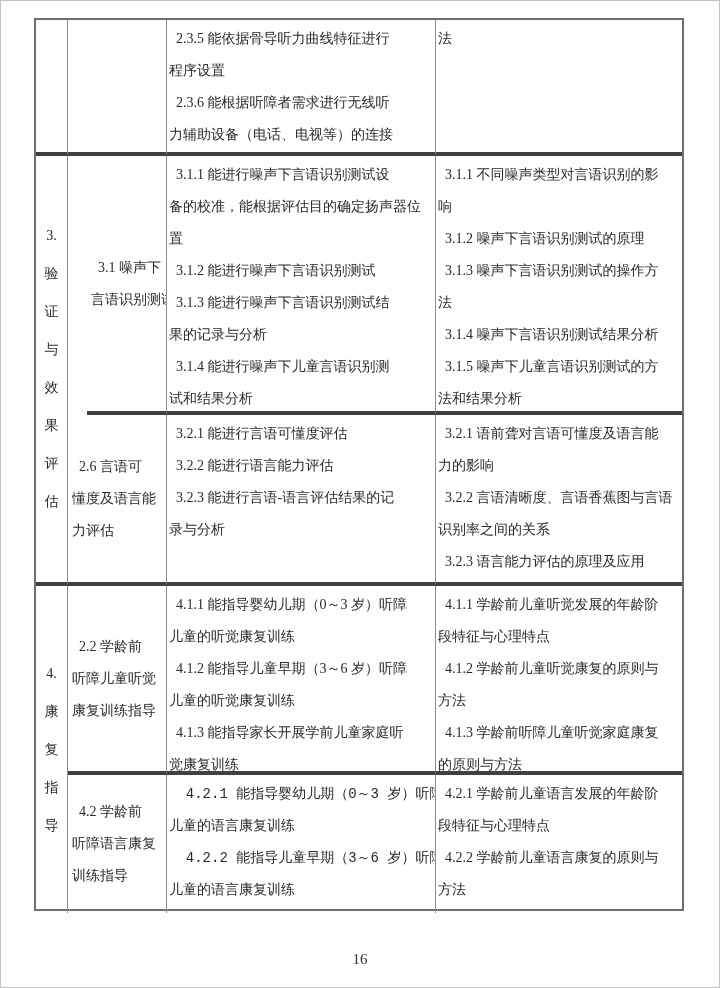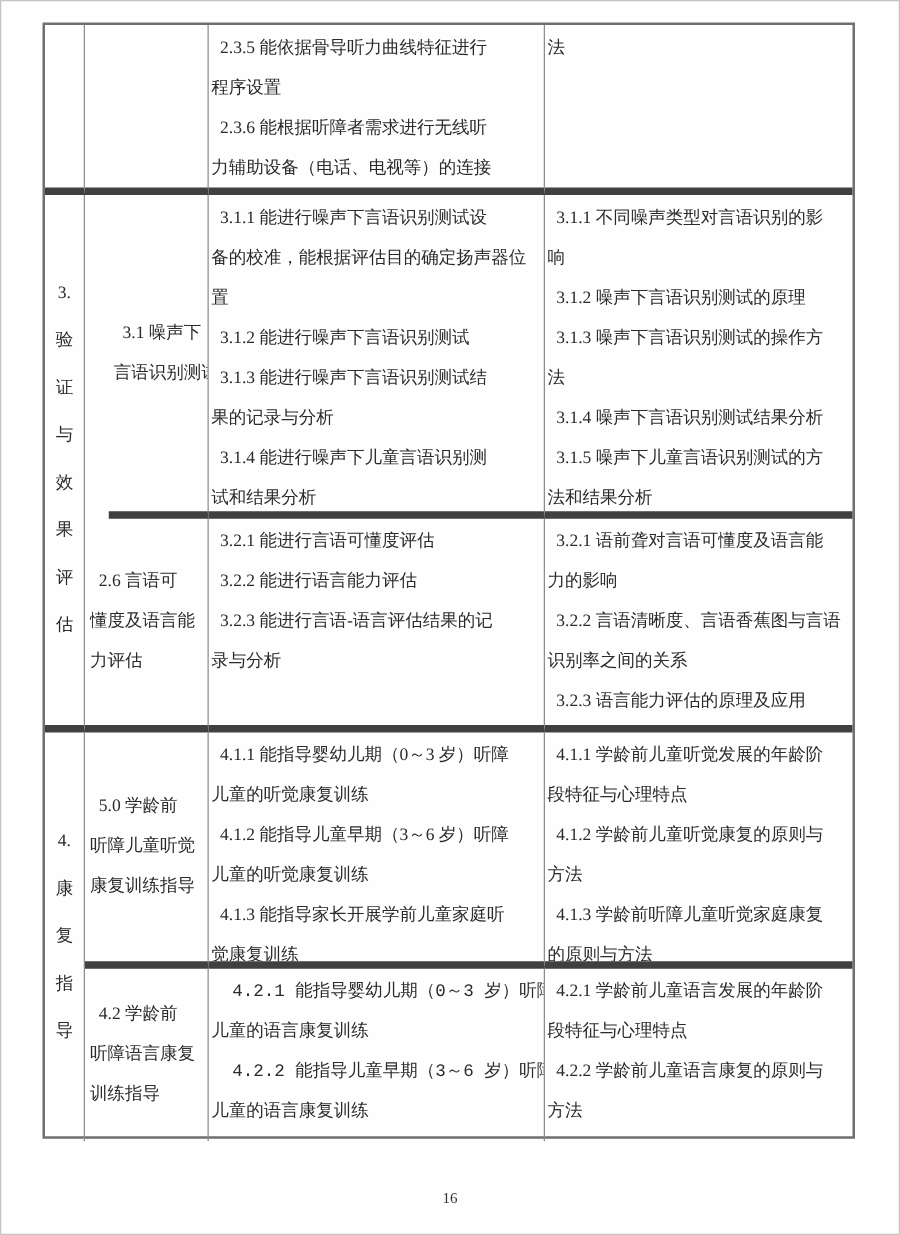--- a/index.html
+++ b/index.html
@@ -26,21 +26,21 @@
     height: 893px;
     display: grid;
     grid-template-columns: 32px 99px 269px 1fr;
     grid-template-rows: 136px 259px 171px 189px 138px;
     border: 2px solid #6f6f6f;
     box-sizing: border-box;
     color: #2a2a2a;
   }
   .cell {
     border-right: 1px solid #8c8c8c;
-    border-bottom: 6px solid #404040;
+    border-bottom: 4px solid #404040;
     box-sizing: border-box;
     overflow: hidden;
     font-size: 14px;
     line-height: 32px;
     white-space: pre;
   }
   .cell.nr { border-right: none; }
   .cell.nb { border-bottom: none; }
   .content {
     padding: 3px 2px 0 2px;
@@ -60,21 +60,21 @@
     text-align: left;
     padding: 0 2px 0 4px;
     line-height: 32px;
   }
   .page-number {
     position: absolute;
     left: 0;
     right: 0;
     top: 950px;
     text-align: center;
-    font-size: 12px;
+    font-size: 15px;
     color: #333333;
   }
 </style>
 </head>
 <body>
 
 <div class="page">
 
   <div class="doc-table">
 
@@ -126,21 +126,21 @@
   3.2.2 言语清晰度、言语香蕉图与言语
 识别率之间的关系
   3.2.3 语言能力评估的原理及应用</div>
 
     <div class="cell category nb" style="grid-column:1;grid-row:4/6;">4.
 康
 复
 指
 导</div>
 
-    <div class="cell subcategory" style="grid-column:2;grid-row:4;">  5.0 学龄前
+    <div class="cell subcategory" style="grid-column:2;grid-row:4;">  2.2 学龄前
 听障儿童听觉
 康复训练指导</div>
     <div class="cell content" style="grid-column:3;grid-row:4;">  4.1.1 能指导婴幼儿期（0～3 岁）听障
 儿童的听觉康复训练
   4.1.2 能指导儿童早期（3～6 岁）听障
 儿童的听觉康复训练
   4.1.3 能指导家长开展学前儿童家庭听
 觉康复训练</div>
     <div class="cell content nr" style="grid-column:4;grid-row:4;">  4.1.1 学龄前儿童听觉发展的年龄阶
 段特征与心理特点

